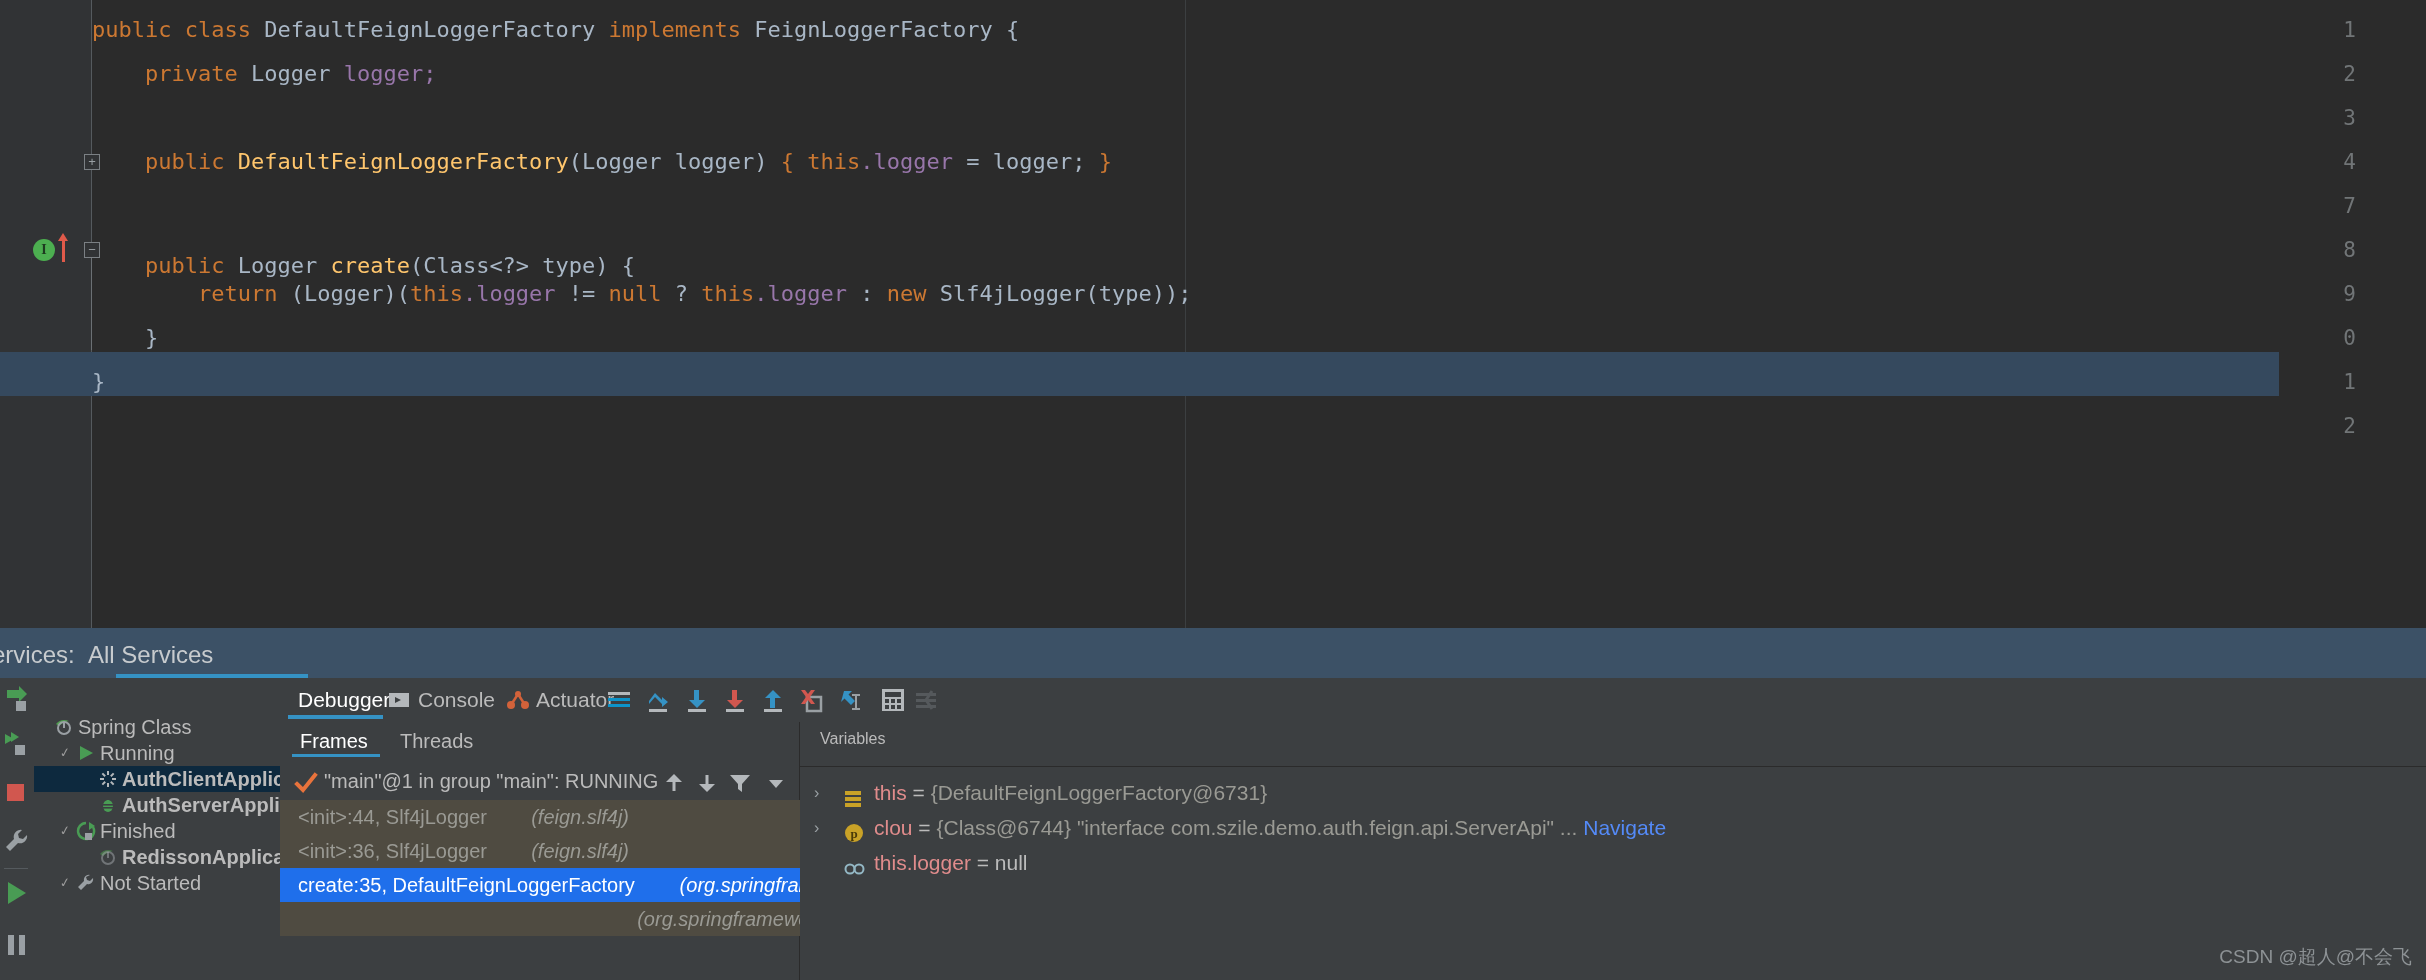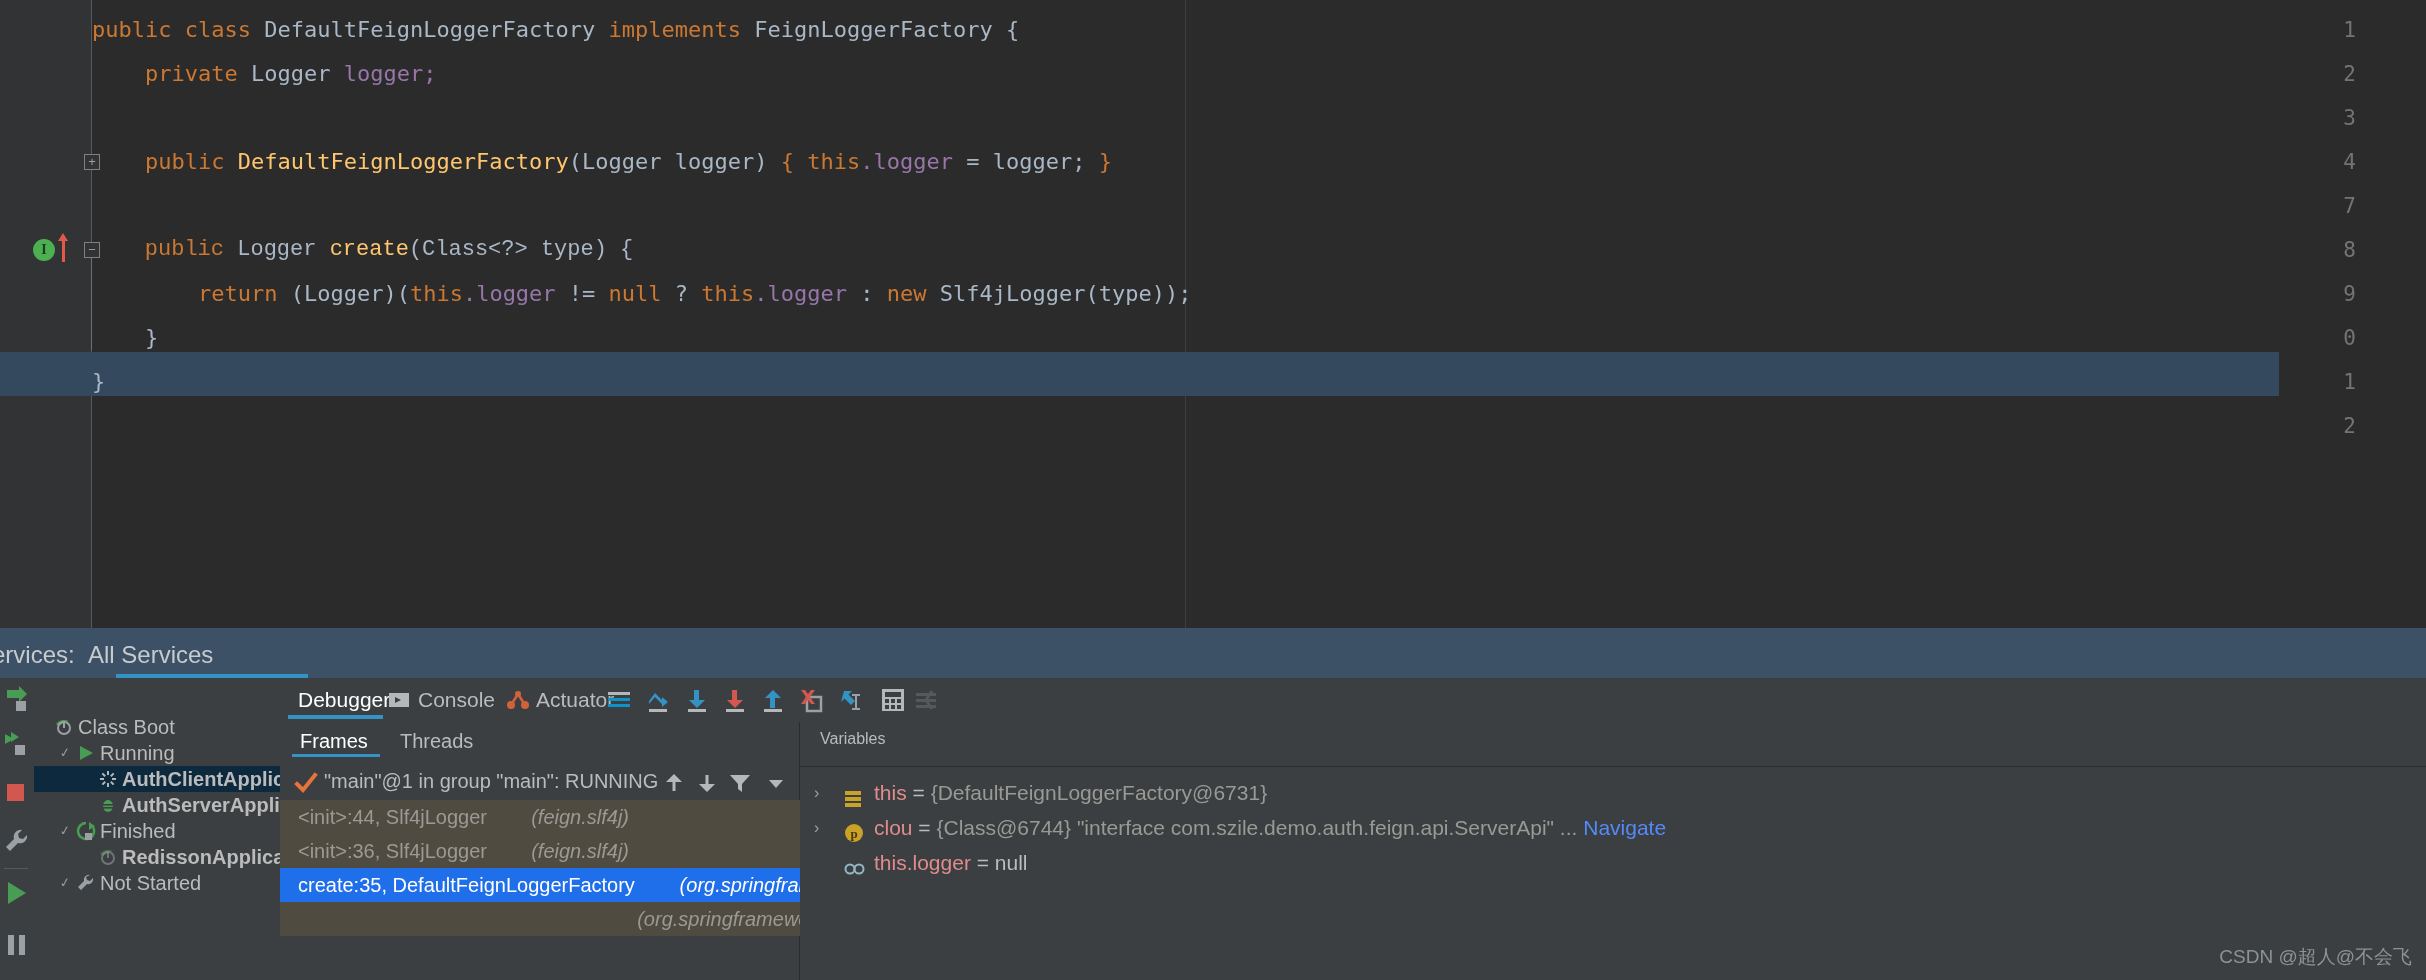--- a/index.html
+++ b/index.html
@@ -177,21 +177,21 @@
         <div class="fold-line" style="top: 258px; height: 92px;"></div>
         <div class="bp-icon" style="top: 239px; left: 33px;">I</div>
         <div class="bp-arrow" style="top: 240px; left: 62px; height: 22px;"></div>
       </div>
     <div class="code-area" id="code-layer">
         <div class="cline" style="top: 8px;"><span class="k">public </span><span class="k">class </span><span class="txt">DefaultFeignLoggerFactory </span><span class="k">implements </span><span class="txt">FeignLoggerFactory {</span></div>
         <div class="cline" style="top: 52px;"><span class="txt">    </span><span class="k">private </span><span class="txt">Logger </span><span class="f">logger;</span></div>
         <div class="cline" style="top: 96px;"></div>
         <div class="cline" style="top: 140px;"><span class="txt">    </span><span class="k">public </span><span class="cls">DefaultFeignLoggerFactory</span><span class="txt">(Logger logger) </span><span class="k">{ </span><span class="k">this</span><span class="f">.logger</span><span class="txt"> = logger; </span><span class="k">}</span></div>
         <div class="cline" style="top: 184px;"></div>
-        <div class="cline" style="top: 228px; font-family: Liberation Mono, monospace;"><span class="txt">    </span><span class="k">public </span><span class="txt">Logger </span><span class="cls">create</span><span class="txt">(Class&lt;?&gt; type) {</span></div>
+        <div class="cline" style="top: 244px;"><span class="txt">    </span><span class="k">public </span><span class="txt">Logger </span><span class="cls">create</span><span class="txt">(Class&lt;?&gt; type) {</span></div>
         <div class="cline" style="top: 272px;"><span class="txt">        </span><span class="k">return </span><span class="txt">(Logger)(</span><span class="k">this</span><span class="f">.logger</span><span class="txt"> != </span><span class="k">null</span><span class="txt"> ? </span><span class="k">this</span><span class="f">.logger</span><span class="txt"> : </span><span class="k">new </span><span class="txt">Slf4jLogger(type));</span></div>
         <div class="cline" style="top: 316px;"><span class="txt">    }</span></div>
         <div class="cline" style="top: 360px;"><span class="txt">}</span></div>
         <div class="cline" style="top: 404px;"></div>
       </div>
   </div>
 
   <div class="svc-header">
     <span class="svc-label">Services:</span>
     <span class="svc-tab">All Services</span>
@@ -292,21 +292,21 @@
   </div>
 
   <div class="tree">
     <div id="tree-layer">
         <div class="tree-row" style="top: 36px;">
           <span style="position: absolute; left: 20px; top: 3px;"><svg width="20" height="20" viewBox="0 0 20 20">
               <path d="M2 7 Q7 1 15 4 Q9 5 5 9 Z" fill="#4f9d4f" opacity="1"></path>
               <circle cx="10" cy="11" r="6" fill="none" stroke="#9aa0a4" stroke-width="2" opacity="1"></circle>
               <rect x="9" y="5" width="2" height="6" fill="#9aa0a4" opacity="1"></rect>
             </svg></span>
-          <span style="position: absolute; left: 44px;">Class Boot</span>
+          <span style="position: absolute; left: 44px;">Spring Class</span>
         </div>
         <div class="tree-row" style="top: 62px;">
           <span class="tw" style="left: 24px; transform: rotate(-8deg);">✓</span>
           <span style="position: absolute; left: 42px; top: 3px;"><svg width="20" height="20" viewBox="0 0 20 20">
               <path d="M4 3 L17 10 L4 17 Z" fill="#499c54"></path>
             </svg></span>
           <span style="position: absolute; left: 66px;">Running</span>
         </div>
         <div class="tree-row sel bold" style="top: 88px;">
           <span style="position: absolute; left: 64px; top: 3px;"><svg width="20" height="20" viewBox="0 0 20 20">

